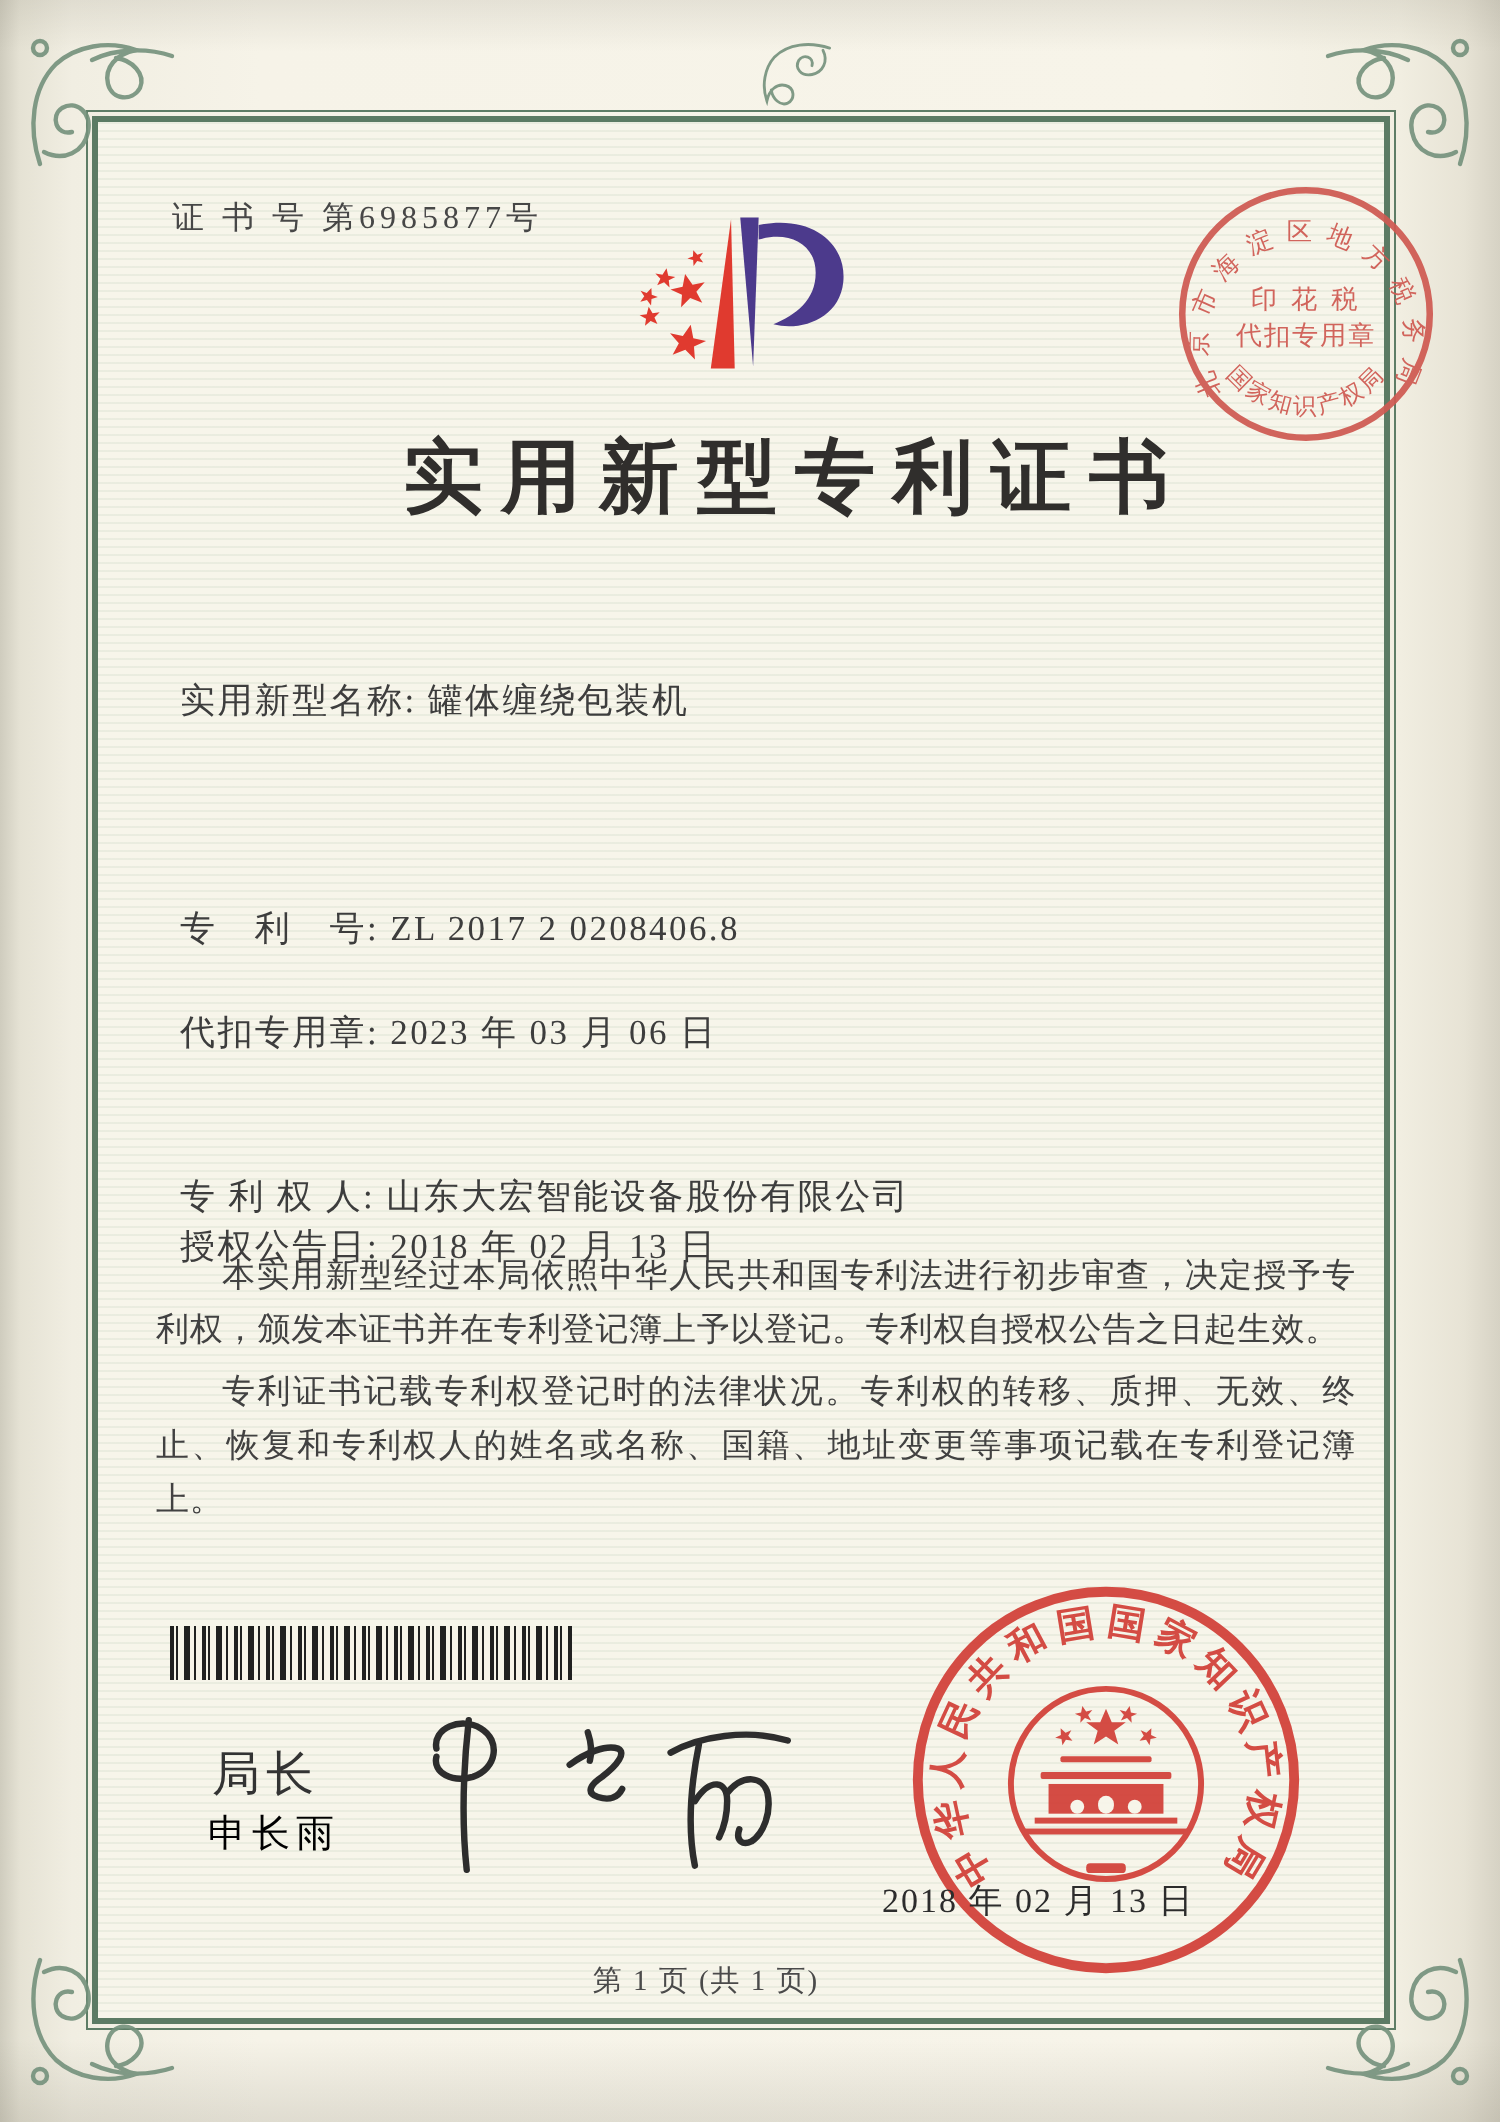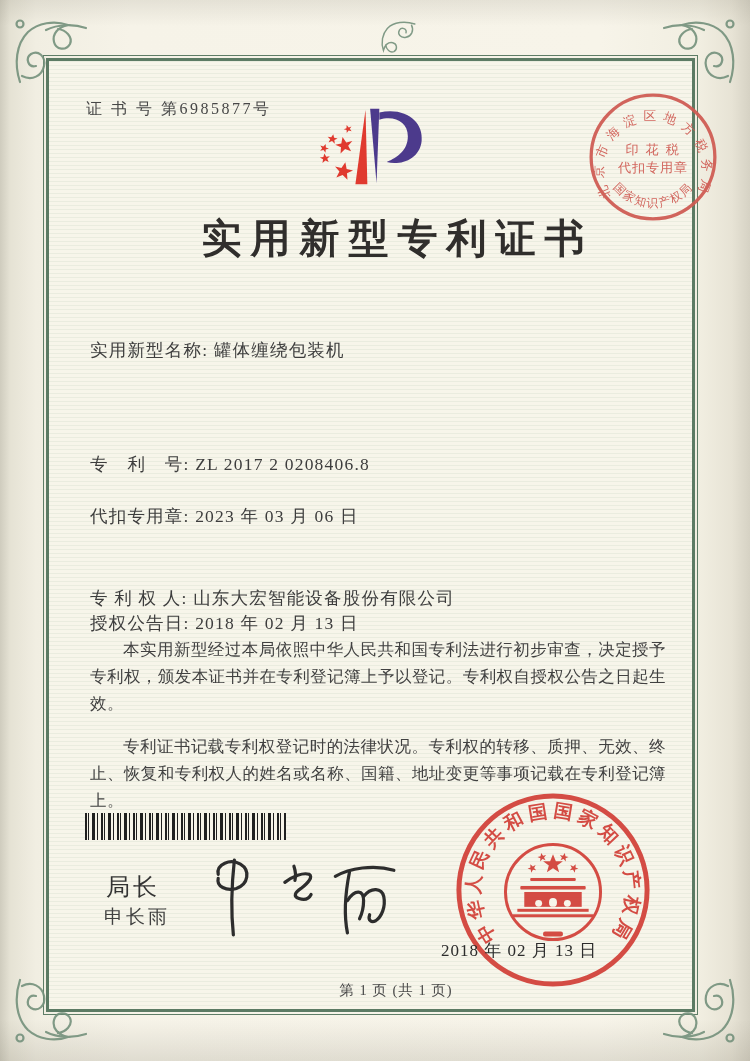--- a/index.html
+++ b/index.html
@@ -21,29 +21,29 @@
   .ornament{position:absolute;color:#74917c;opacity:.9;}
   .content{position:absolute;color:#3a3a3a;}
   .cert-no{left:86px;top:99px;font-size:16px;letter-spacing:2.5px;color:#474747;}
   .logo{left:303px;top:106px;width:160px;height:92px;}
   .tax-stamp{left:578px;top:82px;width:150px;height:150px;opacity:.93;}
   .title{left:43px;top:211px;width:709px;text-align:center;font-size:40px;font-weight:bold;
     letter-spacing:9px;color:#302e2c;}
   .field{left:90px;font-size:17.5px;letter-spacing:1.2px;color:#3d3d3d;white-space:nowrap;margin-top:24px;}
   .f0{top:314px}.f1{top:377px}.f2{top:428px}.f3{top:480px}.f4{top:562px}.f5{top:587px}
   .paras{left:74px;top:620px;width:608px;font-size:16.5px;line-height:27px;color:#414141;}
-  .paras p{margin:16px;text-indent:2em;text-align:justify;letter-spacing:.4px;}
+  .paras p{margin:4px;text-indent:2em;text-align:justify;letter-spacing:.4px;}
   .barcode{left:85px;top:813px;width:201px;height:27px;
     background:repeating-linear-gradient(90deg,#202020 0 2px,#f6f3e8 2px 3px,#202020 3px 4px,#f6f3e8 4px 7px,#202020 7px 10px,#f6f3e8 10px 12px,#202020 12px 13px,#f6f3e8 13px 16px);}
   .sig-title{left:106px;top:871px;font-size:24px;letter-spacing:3px;color:#333;}
-  .sig-name{left:104px;top:904px;font-size:19px;letter-spacing:3px;color:#404040;}
+  .sig-name{left:104px;top:904px;font-size:19px;letter-spacing:3px;color:#000000;}
   .signature{left:196px;top:848px;width:212px;height:96px;}
   .seal{left:449px;top:786px;width:208px;height:208px;opacity:.94;}
   .issue-date{left:441px;top:939px;font-size:17px;letter-spacing:1px;color:#2c2c2c;white-space:nowrap;}
-  .footer{left:43px;top:981px;width:620px;text-align:center;font-size:14.5px;color:#4a4a4a;letter-spacing:1px;margin-left:43px;}
+  .footer{left:43px;top:981px;width:620px;text-align:center;font-size:14.5px;color:#4a4a4a;letter-spacing:1px;}
   svg{display:block;}
 </style>
 </head>
 <body>
 
 <div class="page">
 
   <div class="frame">
     <div class="frame-inner"></div>
   </div>

